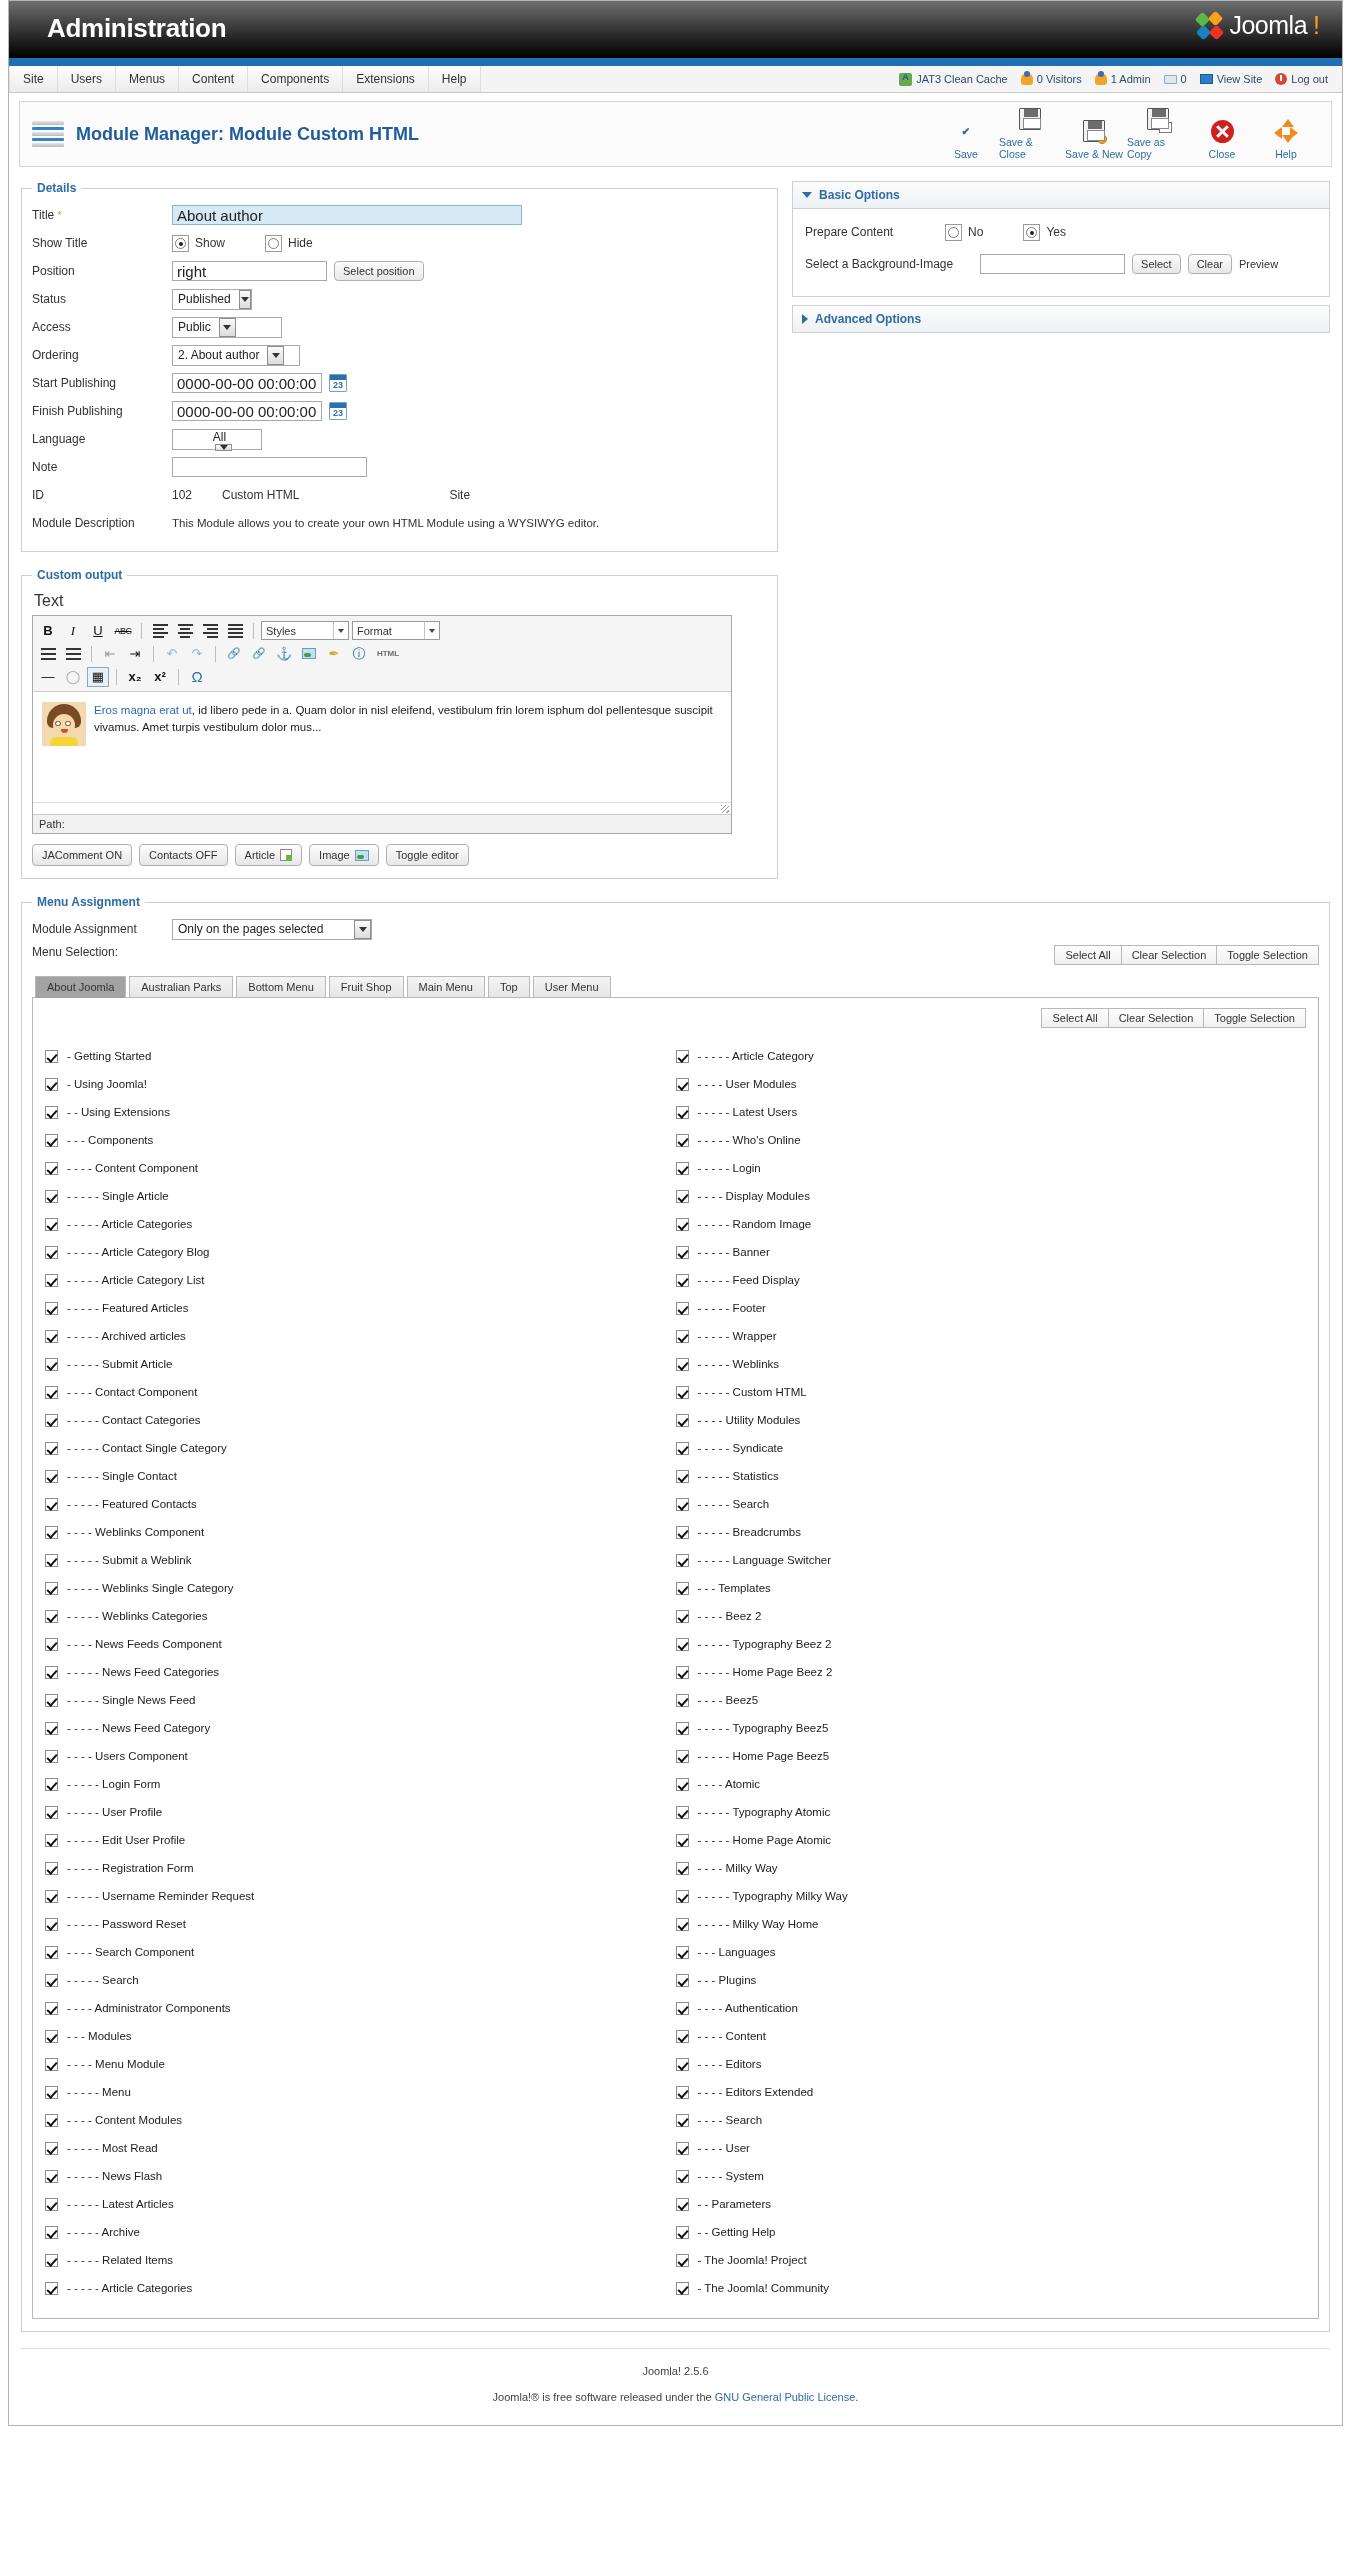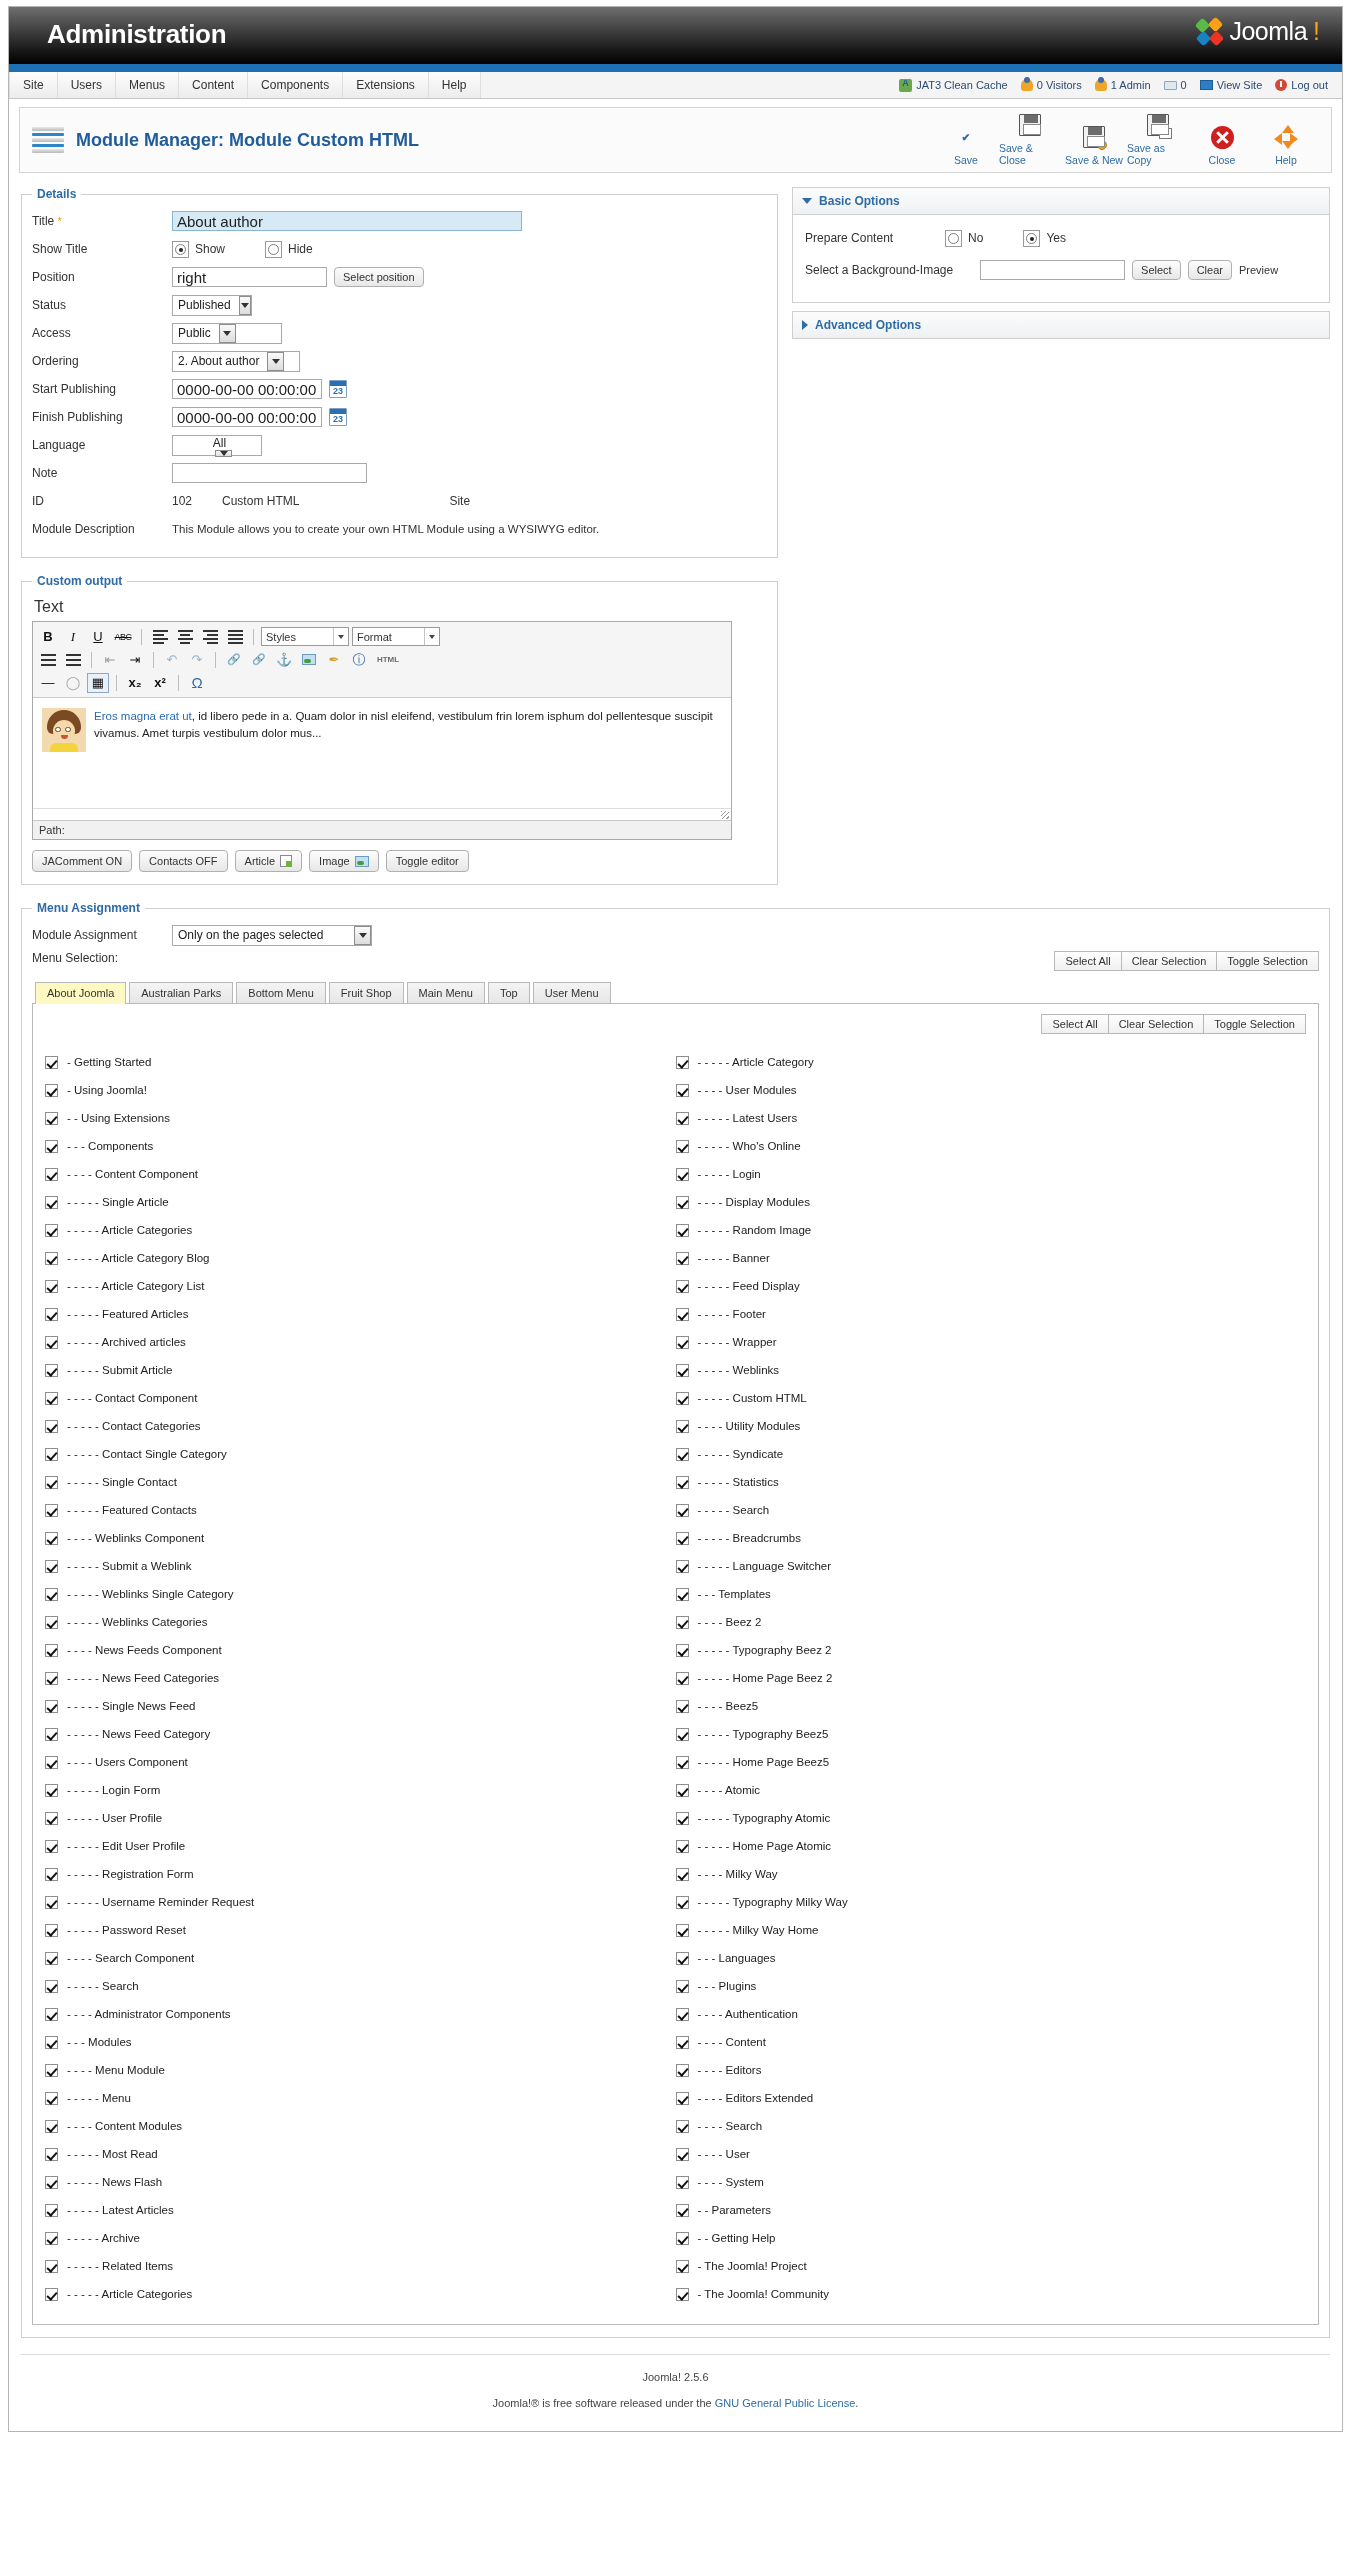--- a/index.html
+++ b/index.html
@@ -3,21 +3,21 @@
 <meta charset="utf-8">
 <style>
   * { box-sizing: border-box; }
   html, body { margin:0; padding:0; }
   body {
     width:1351px; height:2561px;
     background:#ffffff;
     font-family:"Liberation Sans", sans-serif;
     font-size:12px; color:#333;
   }
-  .page { width:1351px; min-height:2561px; background:#fff; padding:6px 8px 0 8px; }
+  .page { width:1351px; min-height:2561px; background:#fff; padding:0 8px 0 8px; }
   .frame { border:1px solid #b5b5b5; background:#fff; }
 
   
   .topbar {
     height:57px;
     background:linear-gradient(to bottom,#6f6f6f 0%,#5a5a5a 18%,#1d1d1d 72%,#000000 100%);
     position:relative;
   }
   .admin-title {
     position:absolute; left:38px; top:12px;
@@ -205,21 +205,21 @@
   .sel-btns { display:flex;justify-content:center; }
   .sel-btns .sb {
     border:1px solid #b8b8b8; background:linear-gradient(to bottom,#fefefe,#f0f0f0);
     font-size:11px; padding:3px 10px; margin-left:-1px; cursor:pointer; color:#333;
   }
   .tabs { display:flex; align-items:flex-end; border-bottom:1px solid #b9b9b9; margin-top:6px; padding-left:3px; }
   .tab {
     border:1px solid #b9b9b9; border-bottom:none; background:linear-gradient(to bottom,#f4f4f4,#e6e6e6);
     font-size:11px; padding:4px 11px; margin-right:3px; color:#333; cursor:pointer;
   }
-  .tab.active { background:#fef9c3; position:relative; top:1px; padding-bottom:5px; }
+  .tab.active { background:#a3a3a3; position:relative; top:1px; padding-bottom:5px; }
   .tabpanel { border:1px solid #b9b9b9; border-top:none; padding:10px 12px 16px 12px; background:#fff; }
   .panel-btnrow { display:flex; justify-content:flex-end; margin-bottom:14px; }
   .cols2 { display:flex; gap:0; }
   .cl { width:50%; }
   .citem { display:flex; align-items:center; gap:9px; height:28px; font-size:11.5px; color:#222;}
   .cbx { width:13px;height:13px;border:1px solid #8d8d8d;background:#fff;position:relative;flex:0 0 13px;}
   .cbx:after{content:"";position:absolute;left:3px;top:1px;width:4px;height:8px;border:solid #111;border-width:0 2px 2px 0;transform:rotate(42deg);}
 
   
   .footer { text-align:center; padding:16px 0 22px 0; font-size:11px; color:#444; }

